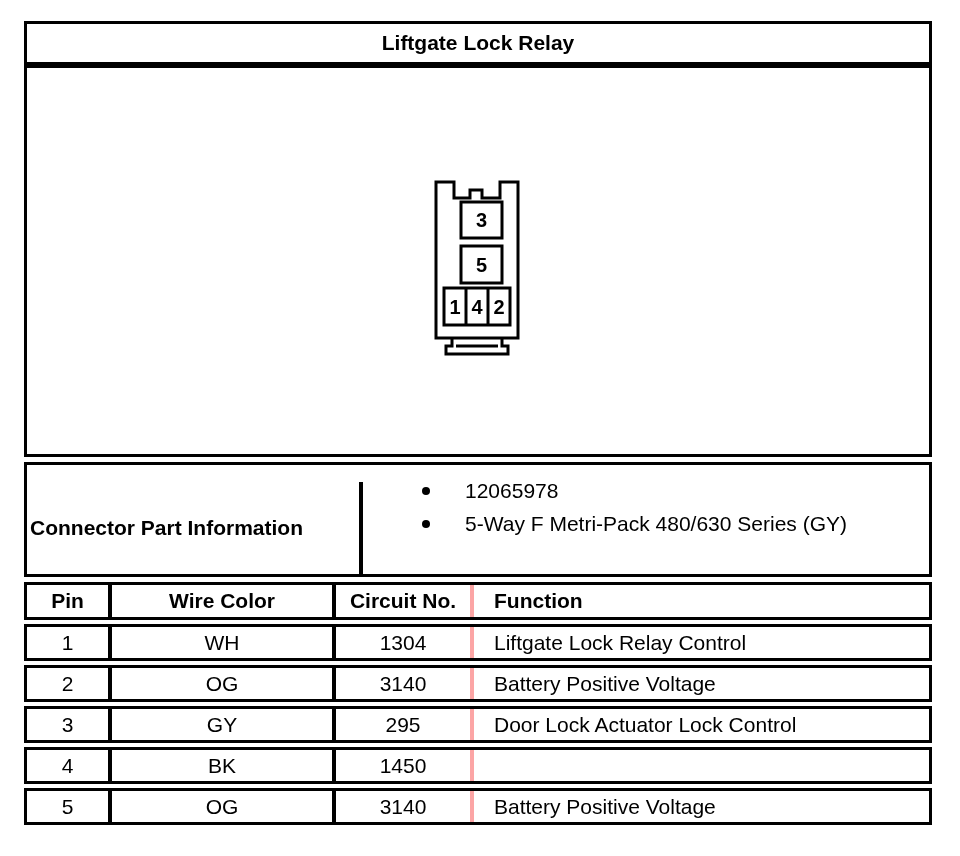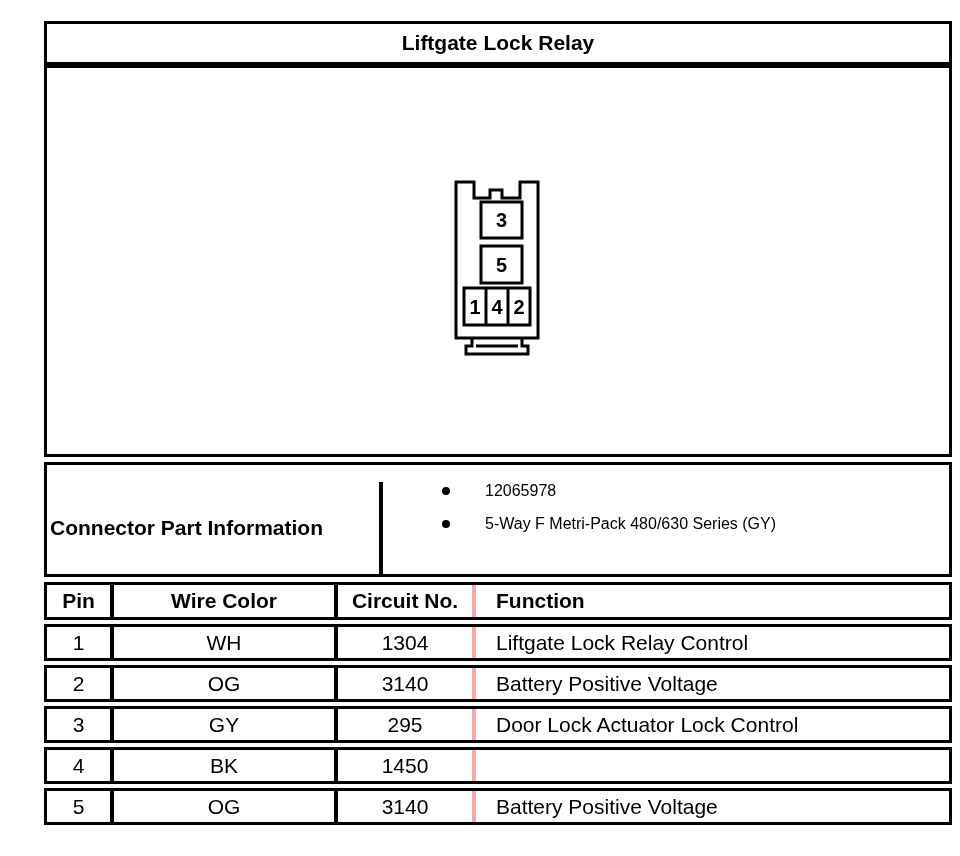--- a/index.html
+++ b/index.html
@@ -4,21 +4,21 @@
 <style>
   * { box-sizing: border-box; margin: 0; padding: 0; }
   html, body {
     width: 960px; height: 856px;
     background: #ffffff;
     color: #000000;
     font-family: "Liberation Sans", sans-serif;
     position: relative;
     overflow: hidden;
   }
-  .sheet { position: absolute; left: 44px; top: 21px; width: 908px; }
+  .sheet { position: absolute; left: 24px; top: 21px; width: 908px; }
 
   
   .title-box {
     height: 44px;
     border: 3px solid #000;
     display: flex; align-items: center; justify-content: center;
     font-weight: bold; font-size: 21px;
   }
 
   
@@ -46,21 +46,21 @@
     display: flex;
   }
   .partinfo-left {
     width: 336px;
     border-right: 4px solid #000;
     display: flex; align-items: center;
     padding-left: 3px;
     font-weight: bold; font-size: 21px; margin-top: 17px;
   }
   .partinfo-right { flex: 1; padding-top: 9px; }
-  .bullet-item { display: flex; align-items: center; height: 33px; font-size: 16px; }
+  .bullet-item { display: flex; align-items: center; height: 33px; font-size: 21px; }
   .bullet {
     width: 8px; height: 8px; border-radius: 50%;
     background: #000000;
     margin-left: 59px; margin-right: 35px;
     flex: 0 0 auto;
   }
 
   
   .grid-row {
     border: 3px solid #000;
@@ -68,21 +68,21 @@
     margin-bottom: 4px;
   }
   .grid-row.head { height: 38px; font-weight: bold; }
   .grid-row.data { height: 37px; }
   .grid-row.data:last-child { margin-bottom: 0; }
   .cell {
     display: flex; align-items: center; justify-content: center;
     font-size: 21px;
     overflow: hidden; white-space: nowrap;
   }
-  .c-pin  { width: 67px;  border-right: 4px solid #000; }
+  .c-pin  { width: 85px;  border-right: 4px solid #000; }
   .c-wire { width: 224px; border-right: 4px solid #000; }
   .c-circ { width: 138px; border-right: 4px solid #fca5a5; }
   .c-fn   { flex: 1; justify-content: flex-start; padding-left: 20px; }
 </style>
 </head>
 <body>
 
 <div class="sheet">
 
   <div class="title-box">

